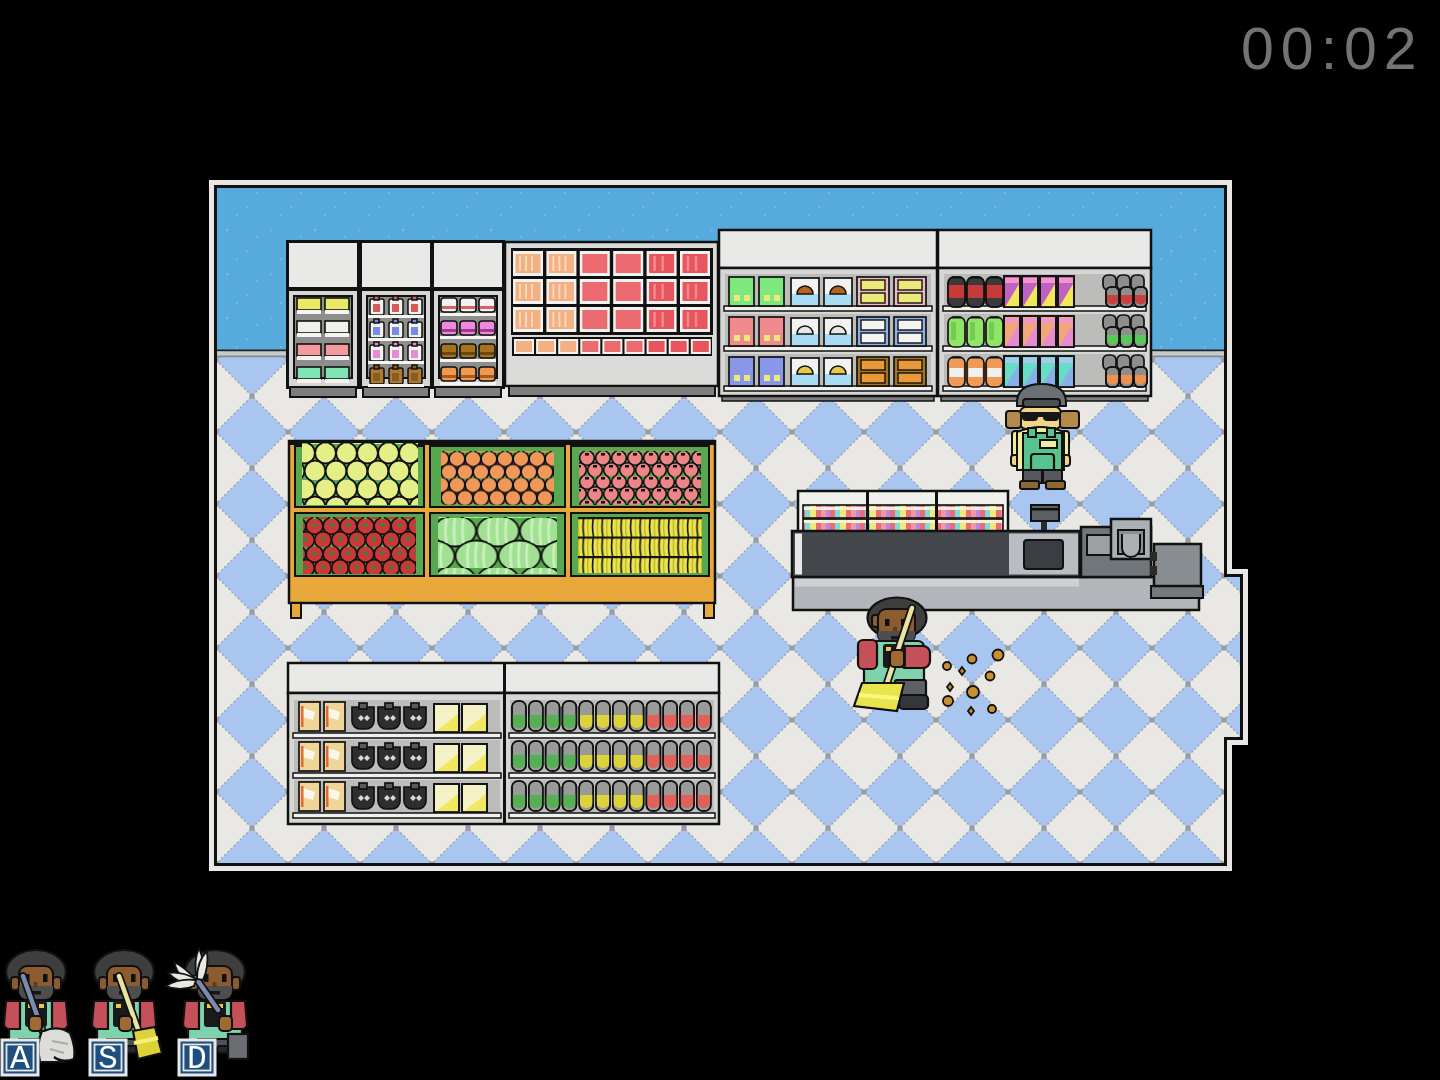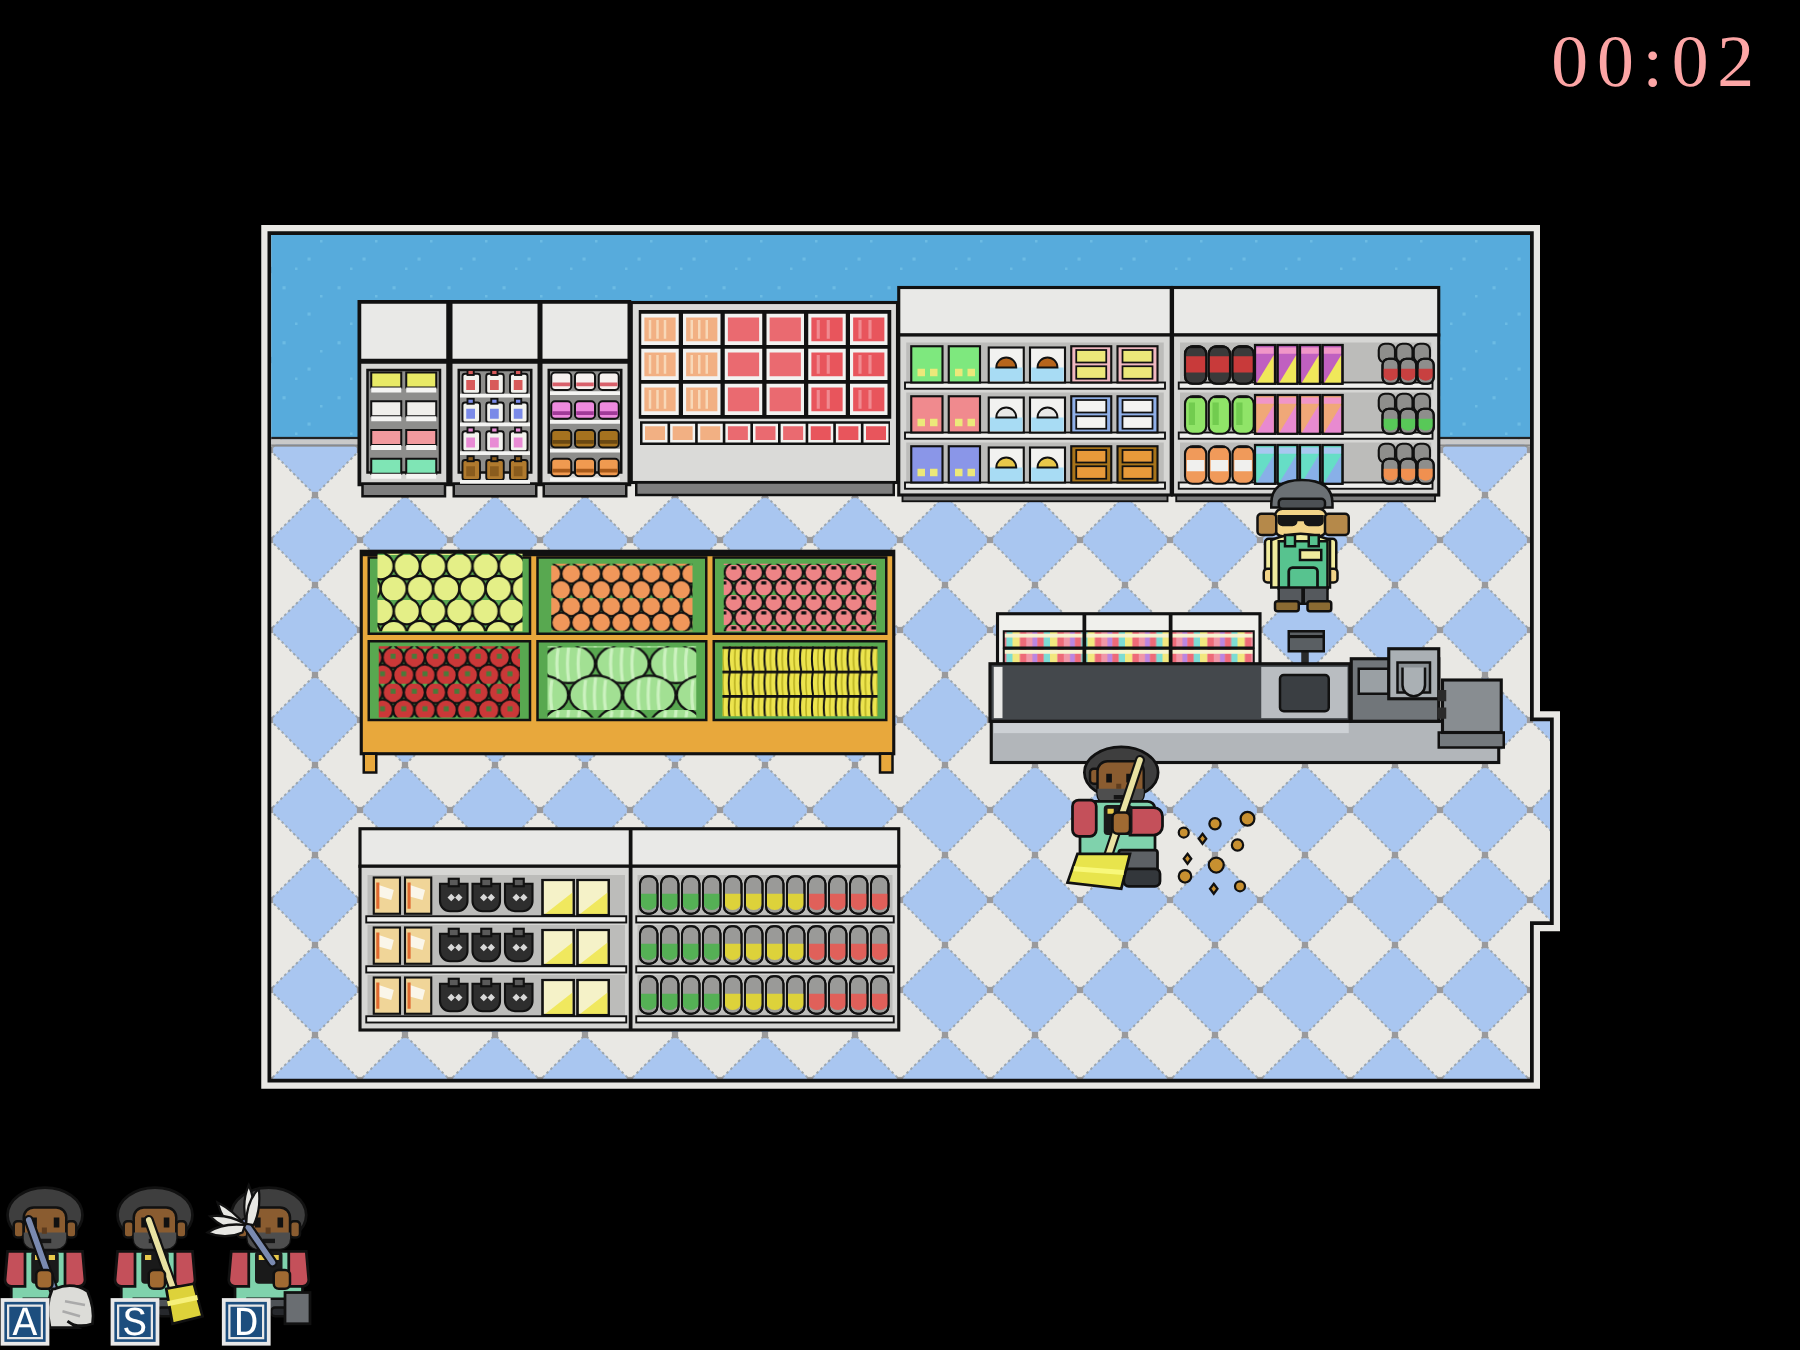--- a/index.html
+++ b/index.html
@@ -1,17 +1,17 @@
 <!DOCTYPE html>
 <html><head>
 <meta charset="utf-8">
 <style>
   html,body{margin:0;padding:0;background:#000;width:1440px;height:1080px;overflow:hidden;}
   #page{position:relative;width:1440px;height:1080px;background:#000;font-family:"Liberation Sans",sans-serif;}
-  #timer{position:absolute;left:1241px;top:20px;font-family:Liberation Serif, serif;font-size:59px;font-weight:400;color:#fca5a5;letter-spacing:7px;line-height:1;text-align:right;}
+  #timer{position:absolute;left:1241px;top:20px;font-family:Liberation Sans, sans-serif;font-size:59px;font-weight:400;color:#737373;letter-spacing:7px;line-height:1;text-align:right;}
 </style>
 </head>
 <body>
 <div id="page">
 <svg width="1440" height="1080" viewBox="0 0 1440 1080" style="position:absolute;left:0;top:0;">
 <defs>
   <pattern id="floor" width="72" height="72" patternUnits="userSpaceOnUse">
     <rect width="72" height="72" fill="#a9c6f0"></rect>
     <path d="M0,0 L36,36 L0,72 Z" fill="#e9e8e4"></path>
     <path d="M72,0 L36,36 L72,72 Z" fill="#e9e8e4"></path>

